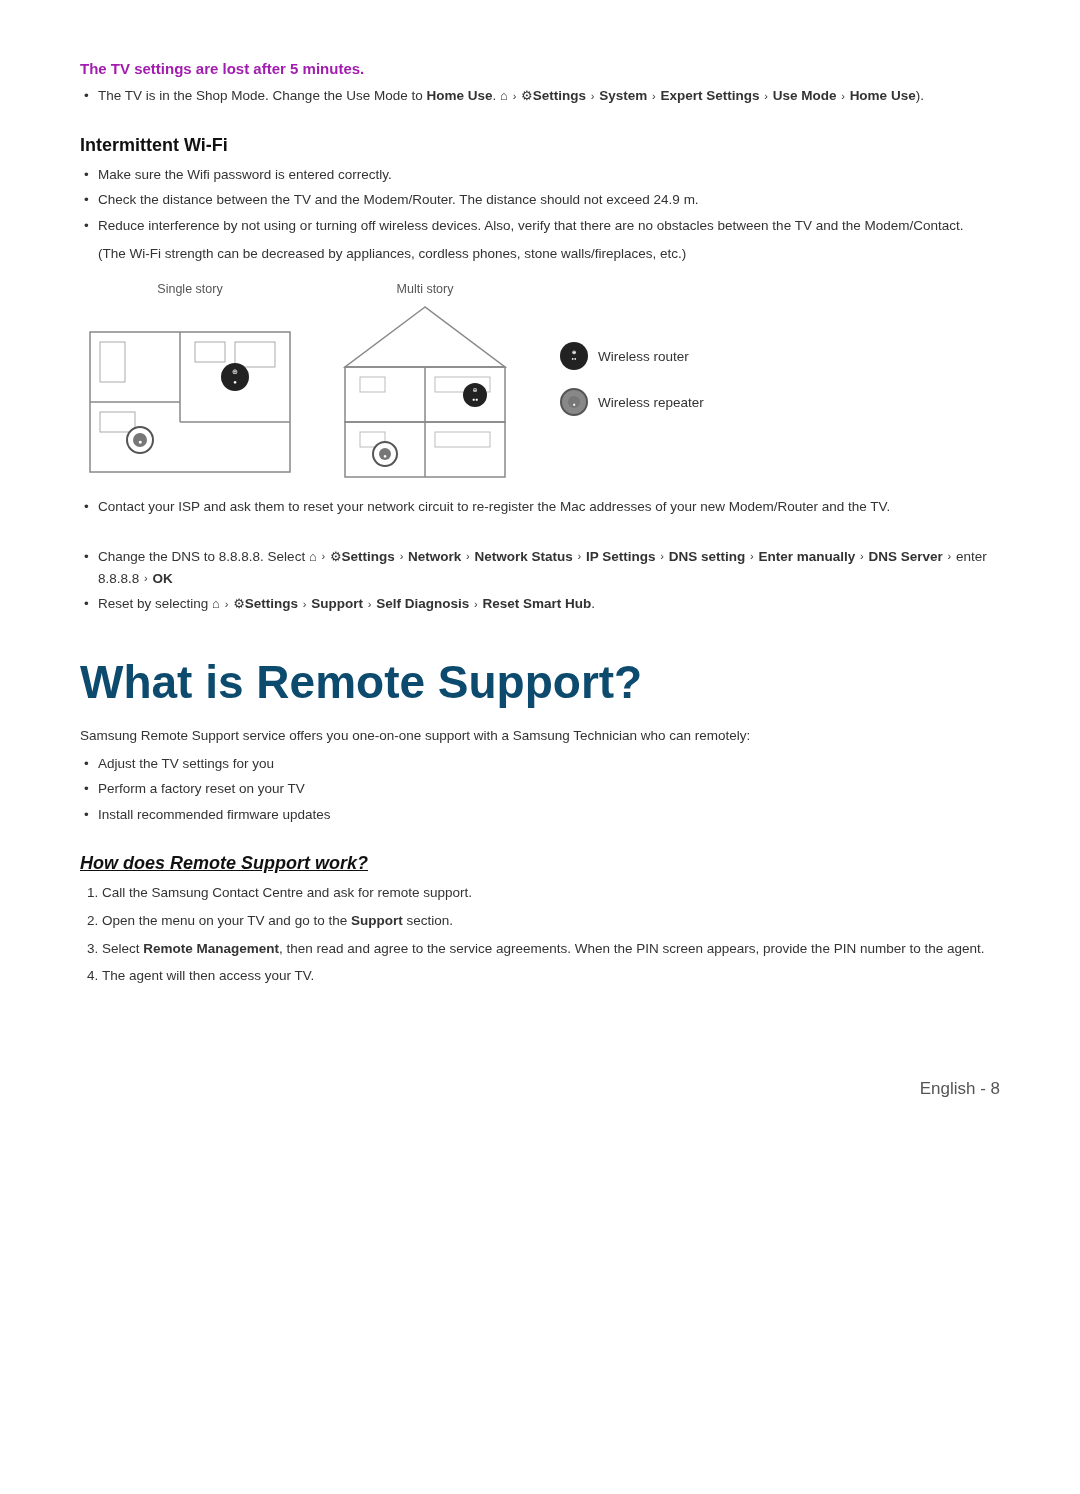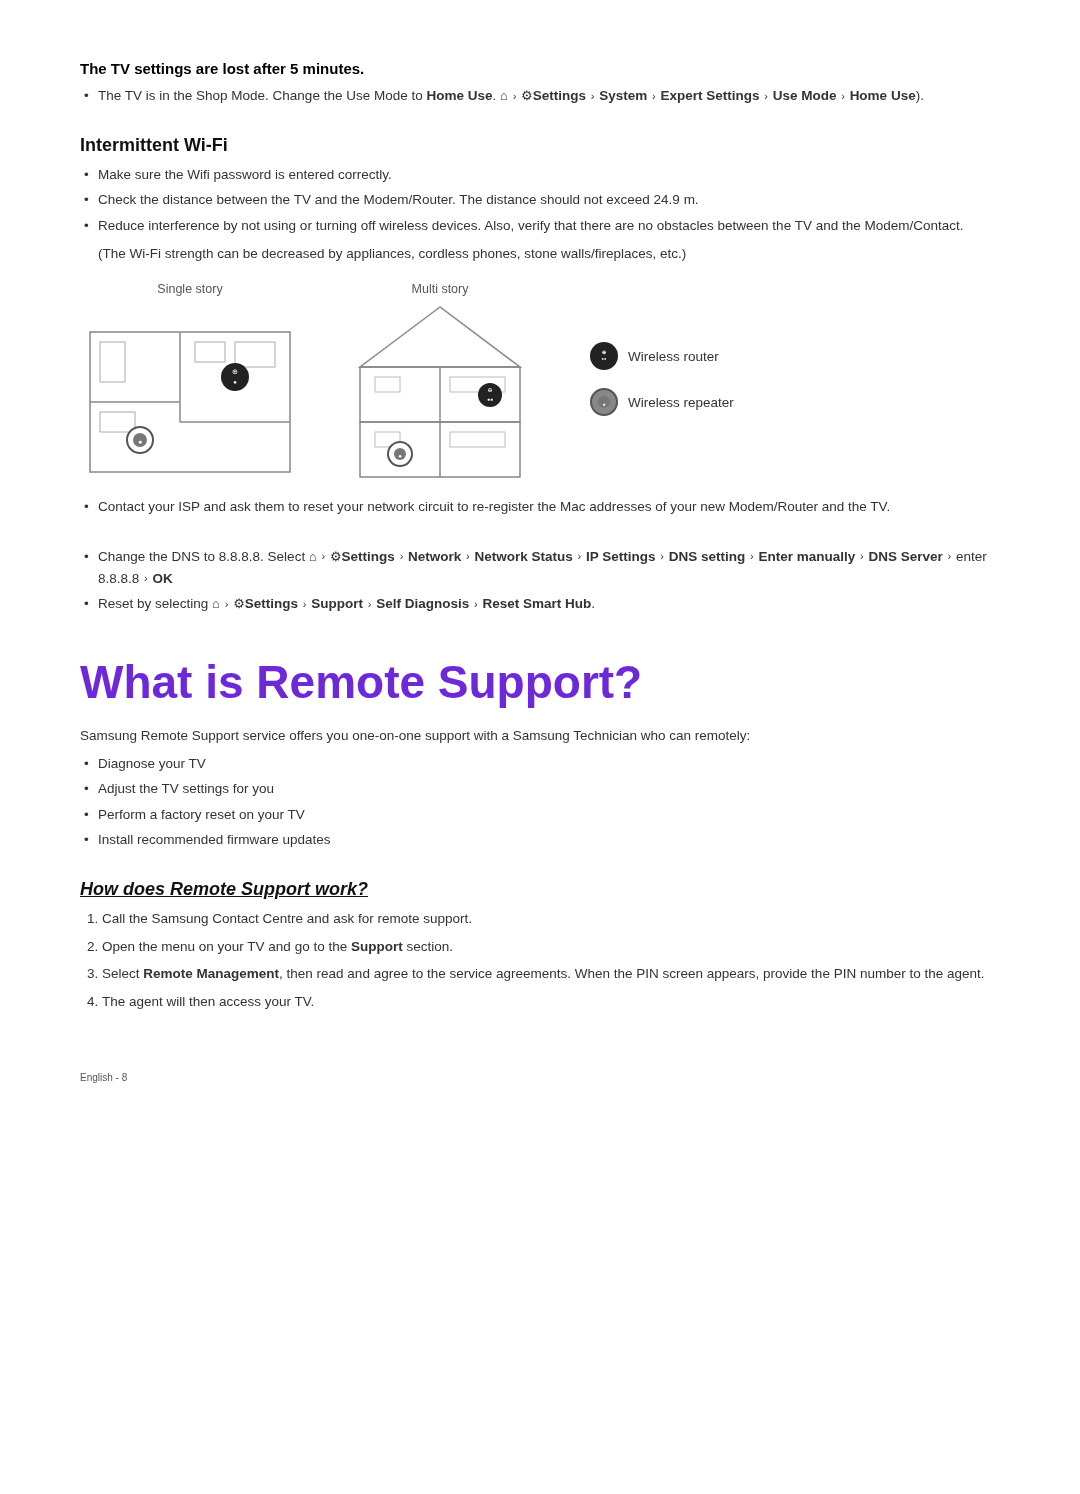--- a/index.html
+++ b/index.html
@@ -22,27 +22,27 @@
     }
     h2.underline {
       text-decoration: underline;
       font-style: italic;
     }
     h3 {
       font-size: 15px;
       font-weight: bold;
       font-family: Arial, sans-serif;
       margin-bottom: 8px;
-      color: #000000;
+      color: #a21caf;
     }
     .big-title {
       font-size: 46px;
       font-weight: bold;
       font-family: Arial, sans-serif;
-      color: #6d28d9;
+      color: #0c4a6e;
       margin: 40px 0 16px 0;
     }
     p {
       font-family: Arial, sans-serif;
       font-size: 13.5px;
       line-height: 1.6;
       color: #333;
       margin-bottom: 6px;
     }
     ul {
@@ -81,21 +81,21 @@
       font-family: Arial, sans-serif;
       font-size: 13.5px;
       line-height: 1.6;
       color: #333;
       margin-bottom: 6px;
     }
     .wifi-diagram {
       display: flex;
       align-items: flex-start;
       margin: 18px 0 14px 0;
-      gap: 30px;
+      gap: 15px;
     }
     .diagram-block {
       display: flex;
       flex-direction: column;
       align-items: center;
     }
     .diagram-label {
       font-family: Arial, sans-serif;
       font-size: 12.5px;
       color: #555;
@@ -138,24 +138,24 @@
       display: flex;
       align-items: center;
       justify-content: center;
       color: #fff;
       font-size: 8px;
       font-weight: bold;
       border: 2px solid #555;
       flex-shrink: 0;
     }
     .page-footer {
-      text-align: left;
-      margin-top: 60px;
-      font-family: Arial, sans-serif;
-      font-size: 10px;
+      text-align: right;
+      margin-top: 92px;
+      font-family: Arial, sans-serif;
+      font-size: 17px;
       color: #555;
     }
     .home-icon {
       display: inline-block;
       font-size: 13px;
       vertical-align: middle;
     }
     .settings-icon {
       display: inline-block;
       font-size: 13px;
@@ -282,21 +282,20 @@
     <li>
       Reset by selecting <span class="home-icon">⌂</span> <span class="nav-arrow">›</span> <span class="settings-icon">⚙</span><span class="bold">Settings</span> <span class="nav-arrow">›</span> <span class="bold">Support</span> <span class="nav-arrow">›</span> <span class="bold">Self Diagnosis</span> <span class="nav-arrow">›</span> <span class="bold">Reset Smart Hub</span>.
     </li>
   </ul>
 </div>
 
 <div class="section">
   <h1 class="big-title">What is Remote Support?</h1>
   <p>Samsung Remote Support service offers you one-on-one support with a Samsung Technician who can remotely:</p>
   <ul>
-    <li>Diagnose your TV</li>
     <li>Adjust the TV settings for you</li>
     <li>Perform a factory reset on your TV</li>
     <li>Install recommended firmware updates</li>
   </ul>
 </div>
 
 <div class="section">
   <h2 class="underline">How does Remote Support work?</h2>
   <ol>
     <li>Call the Samsung Contact Centre and ask for remote support.</li>

